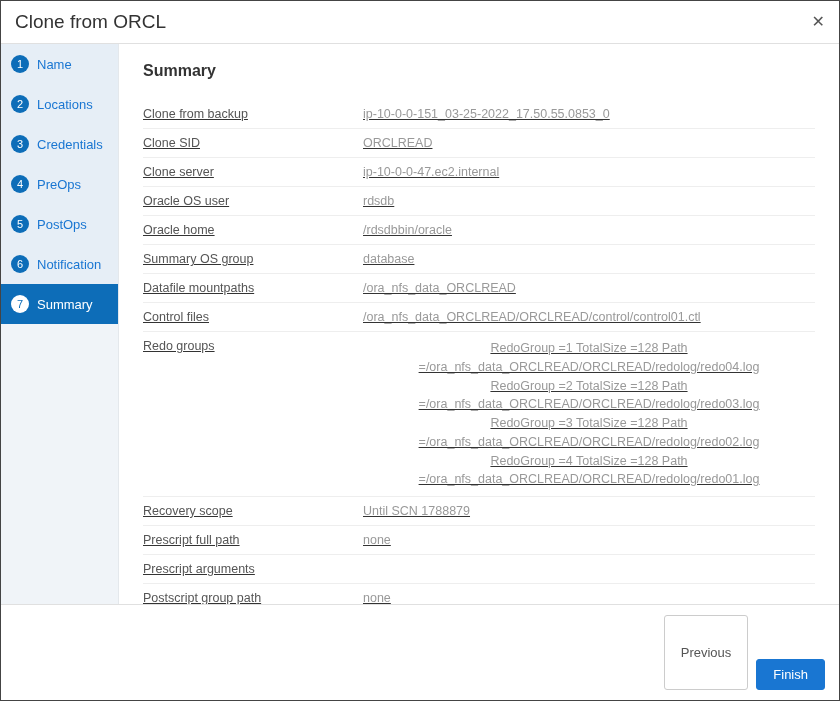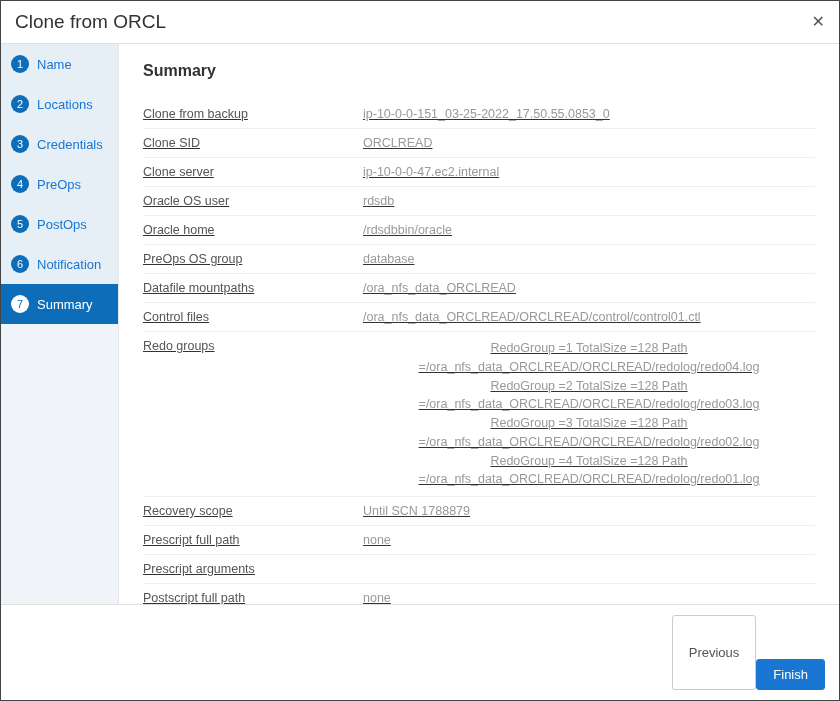--- a/index.html
+++ b/index.html
@@ -109,20 +109,21 @@
     .multi-line .line {
       display: block;
       line-height: 1.5;
       text-align: center;
     }
     .dialog-footer {
       border-top: 1px solid #e0e0e0;
       padding: 10px 14px;
       display: flex;
       justify-content: flex-end;
+      gap: 8px;
     }
     .btn {
       padding: 7px 16px;
       font-size: 13px;
       border-radius: 3px;
       cursor: pointer;
       border: 1px solid #ccc;
       background: #fff;
       color: #555;
     }
@@ -193,21 +194,21 @@
       </div>
       <div class="summary-row">
         <div class="summary-label">Oracle OS user</div>
         <div class="summary-value">rdsdb</div>
       </div>
       <div class="summary-row">
         <div class="summary-label">Oracle home</div>
         <div class="summary-value">/rdsdbbin/oracle</div>
       </div>
       <div class="summary-row">
-        <div class="summary-label">PreOps OS group</div>
+        <div class="summary-label">Summary OS group</div>
         <div class="summary-value">database</div>
       </div>
       <div class="summary-row">
         <div class="summary-label">Datafile mountpaths</div>
         <div class="summary-value">/ora_nfs_data_ORCLREAD</div>
       </div>
       <div class="summary-row">
         <div class="summary-label">Control files</div>
         <div class="summary-value">/ora_nfs_data_ORCLREAD/ORCLREAD/control/control01.ctl</div>
       </div>
@@ -226,21 +227,21 @@
       </div>
       <div class="summary-row">
         <div class="summary-label">Prescript full path</div>
         <div class="summary-value">none</div>
       </div>
       <div class="summary-row">
         <div class="summary-label">Prescript arguments</div>
         <div class="summary-value"></div>
       </div>
       <div class="summary-row">
-        <div class="summary-label">Postscript full path</div>
+        <div class="summary-label">Postscript group path</div>
         <div class="summary-value">none</div>
       </div>
       <div class="summary-row">
         <div class="summary-label">Postscript arguments</div>
         <div class="summary-value"></div>
       </div>
       <div class="summary-row noborder">
         <div class="summary-label">Send email</div>
         <div class="summary-value">No</div>
       </div>

